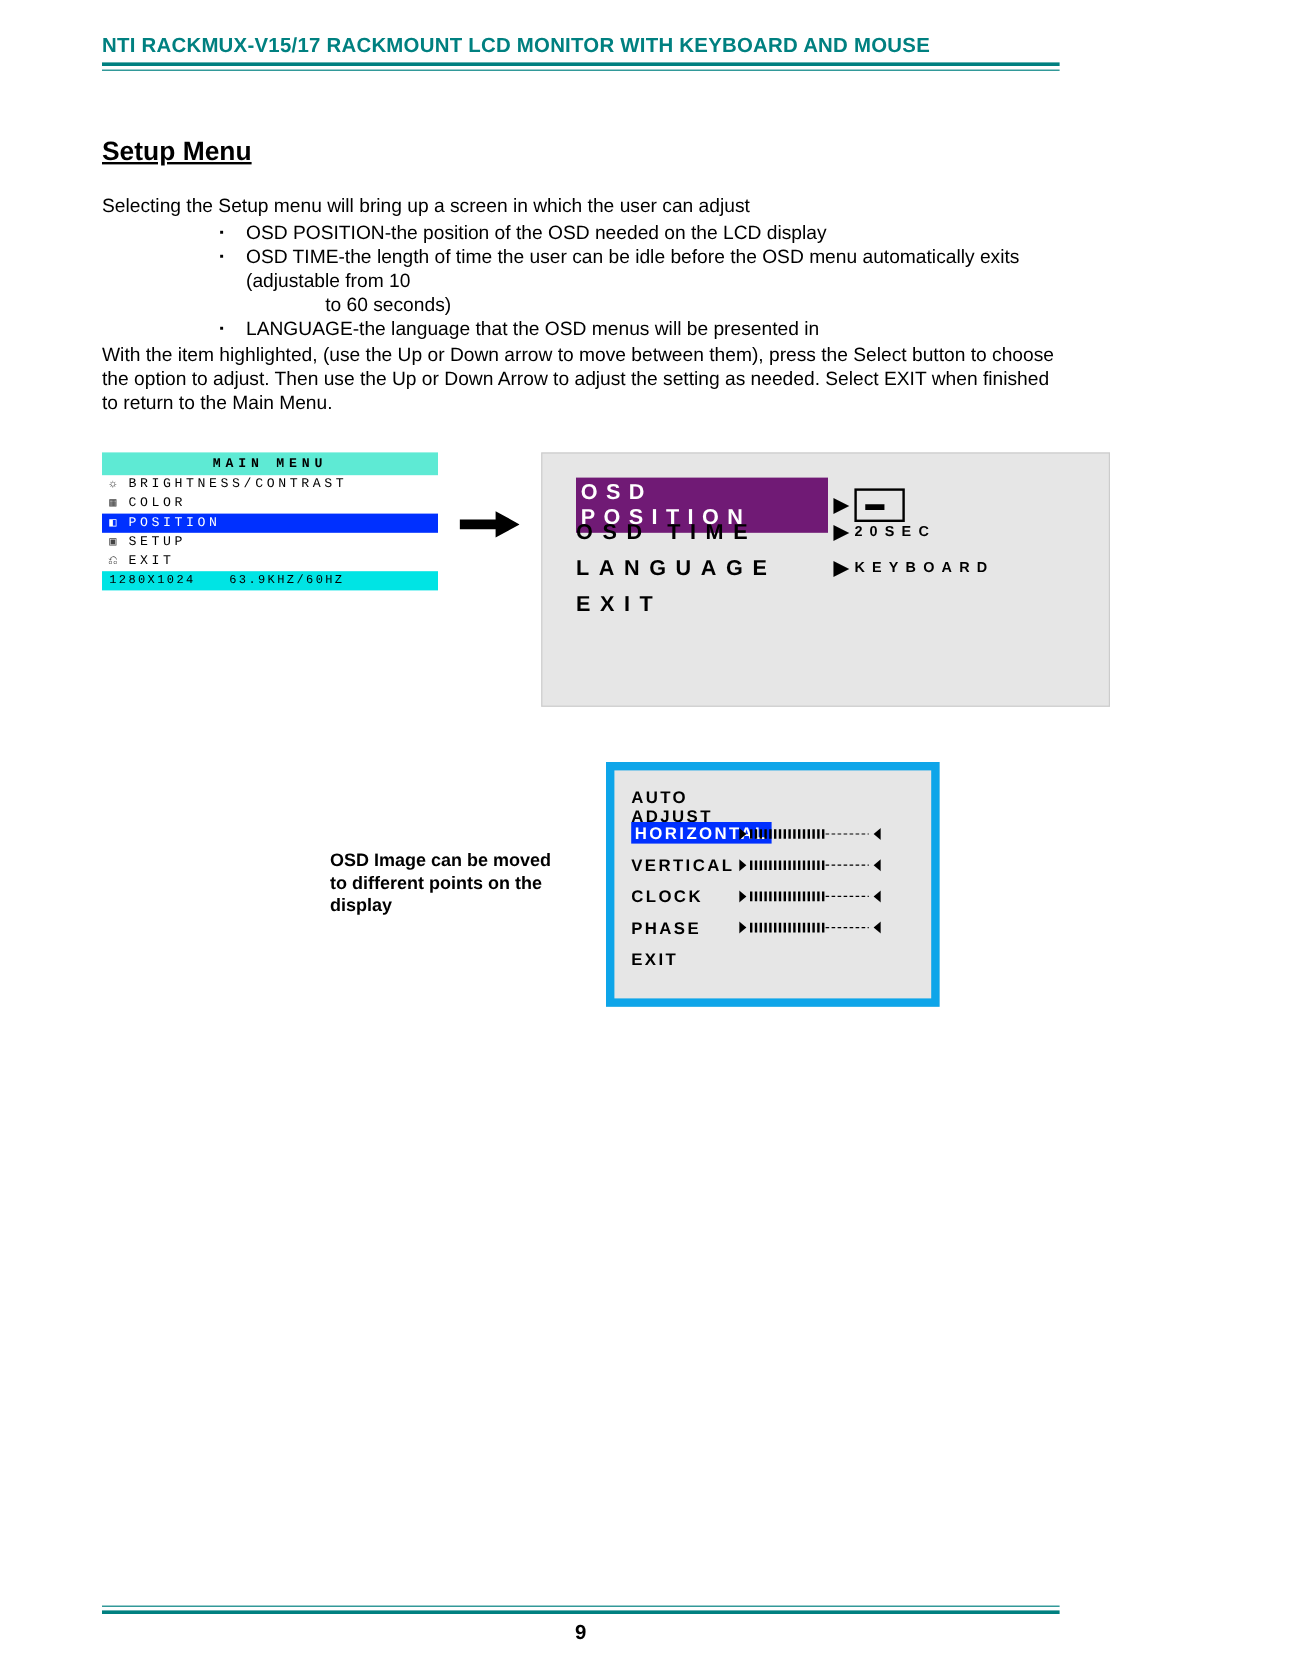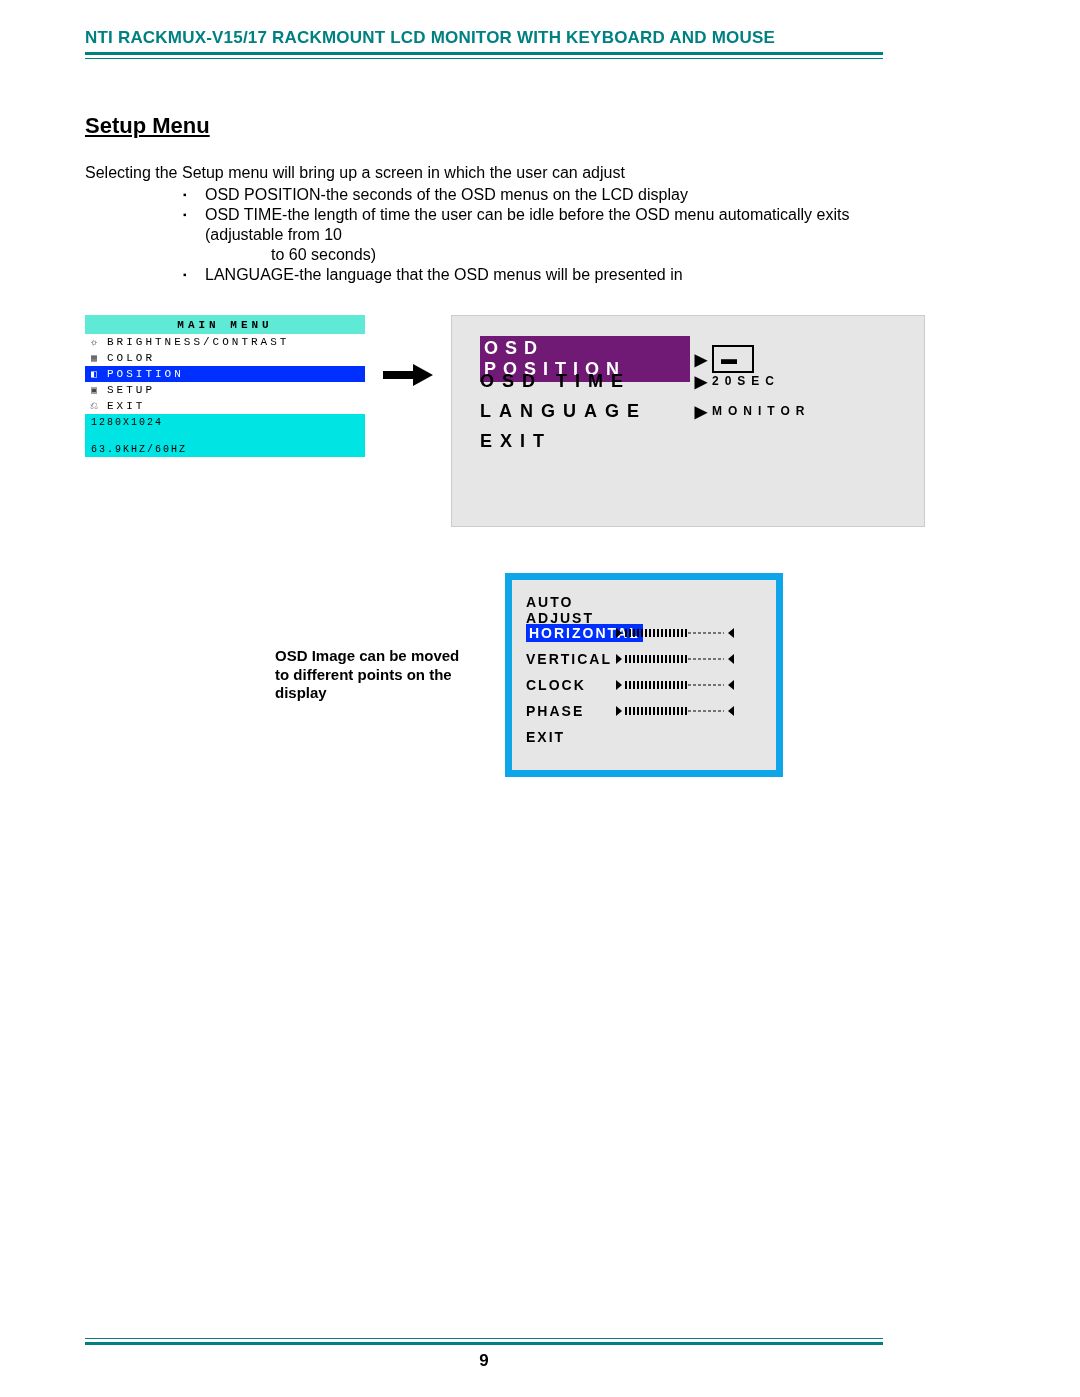--- a/index.html
+++ b/index.html
@@ -93,22 +93,21 @@
   }
   .mm-label { padding-left: 4px; }
   .mm-sel { background: #0030ff; color: #fff; }
   .mm-sel .mm-icon { color:#fff; }
   .mm-status {
     background:#00e4e4;
     padding:3px 4px 2px 6px;
     font-size:10px;
     letter-spacing:2px;
     display:flex;
-    gap:16px;
-    flex-direction:column;
+    gap:28px;
   }
 
   .arrow {
     width: 50px;
     margin-top: 48px;
     flex-shrink:0;
   }
   .arrow svg { width: 50px; height: 24px; }
 
   .osd-panel {
@@ -208,27 +207,28 @@
 
   <div class="header-title">NTI RACKMUX-V15/17  RACKMOUNT LCD MONITOR WITH KEYBOARD AND MOUSE</div>
   <hr class="rule-thick">
   <hr class="rule-thin">
 
   <h2 class="section-title">Setup Menu</h2>
 
   <div class="body-text">
     <p class="lead">Selecting the Setup menu will bring up a screen in which the user can adjust</p>
     <ul class="bullets">
-      <li>OSD POSITION-the seconds of the OSD menus on the LCD display</li>
+      <li>OSD POSITION-the position of the OSD needed on the LCD display</li>
       <li>OSD TIME-the length of time the user can be idle before the OSD menu automatically exits (adjustable from 10</li>
     </ul>
     <p class="continuation">to 60 seconds)</p>
     <ul class="bullets">
       <li>LANGUAGE-the language that the OSD menus will be presented in</li>
     </ul>
+    <p class="para">With the item highlighted,   (use the Up or Down arrow to move between them),   press the Select button to choose the option to adjust.     Then use the Up or Down Arrow to adjust the setting as needed.    Select EXIT when finished to return to the Main Menu.</p>
   </div>
 
   <div class="fig-row1">
 
     <div class="main-menu">
       <div class="mm-head">MAIN  MENU</div>
       <div class="mm-row">
         <span class="mm-icon">☼</span>
         <span class="mm-label">BRIGHTNESS/CONTRAST</span>
       </div>
@@ -267,21 +267,21 @@
         <span><span class="osd-iconbox">▬</span></span>
       </div>
       <div class="osd-row">
         <span>OSD TIME</span>
         <span class="osd-play">▶</span>
         <span class="osd-val">20SEC</span>
       </div>
       <div class="osd-row">
         <span>LANGUAGE</span>
         <span class="osd-play">▶</span>
-        <span class="osd-val">MONITOR</span>
+        <span class="osd-val">KEYBOARD</span>
       </div>
       <div class="osd-row">
         <span>EXIT</span>
         <span></span>
           <span></span>
       </div>
     </div>
   </div>
 
   <div class="fig-row2">

